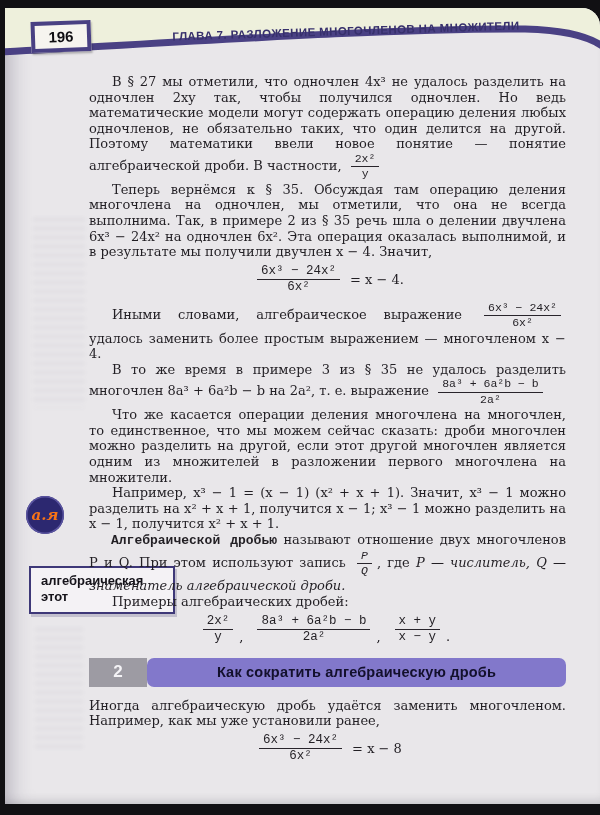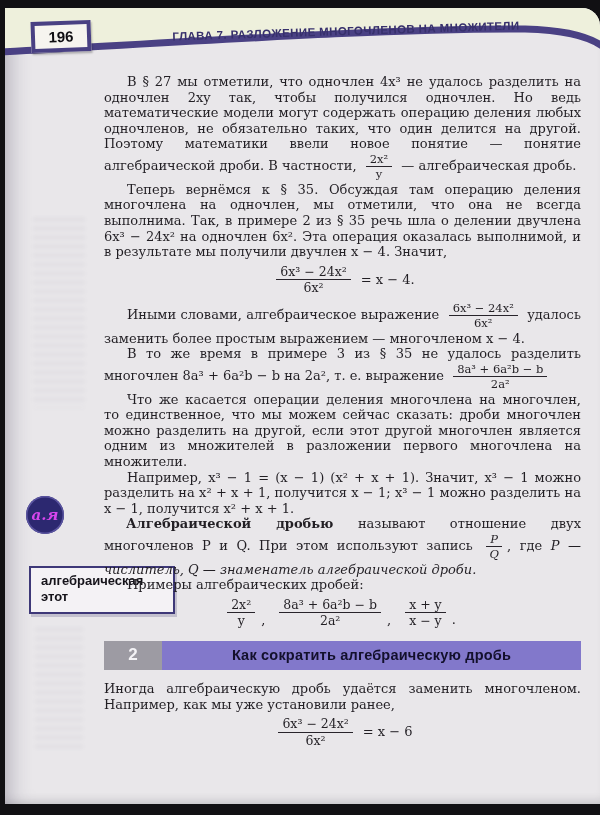--- a/index.html
+++ b/index.html
@@ -10,44 +10,44 @@
         box-shadow:inset 16px 0 22px -12px rgba(45,40,70,.30), inset 0 -8px 12px -8px rgba(0,0,0,.18);}
   .head-svg{position:absolute;left:0;top:0;width:595px;height:60px;display:block;}
   .page-num{position:absolute;left:26px;top:13px;width:52px;height:23px;background:#f6f4ef;
             border:4px solid #494083;color:#0f0e12;font:bold 15px "Liberation Sans", sans-serif;
             display:flex;align-items:center;justify-content:center;transform:rotate(-2deg);
             box-shadow:1px 2px 2px rgba(0,0,0,.25);}
   .chapter{position:absolute;left:112px;top:17px;width:458px;text-align:center;transform:rotate(-1.8deg);
            color:#37306c;font:bold 11.5px "Liberation Sans", sans-serif;letter-spacing:.4px;}
   .ghost{position:absolute;opacity:.07;filter:blur(2px);background:
          repeating-linear-gradient(#5a5570 0 3px, transparent 3px 9px);}
-  .body{position:absolute;left:99px;top:66px;width:477px;color:#221f24;
+  .body{position:absolute;left:84px;top:66px;width:477px;color:#221f24;
         font-size:13px;line-height:1.2;text-align:justify;}
   .body p{margin:0;}
   .indent{text-indent:23px;}
   .frac{display:inline-flex;flex-direction:column;align-items:center;vertical-align:middle;
-        margin:1px 5px;line-height:1.08;font-size:11.5px;text-indent:0;text-align:center;}
+        margin:1px 5px;line-height:1.08;font-size:11.5px;text-indent:0;text-align:center;font-family:Liberation Mono, monospace;}
   .frac .num{padding:0 4px 1px;border-bottom:1.3px solid #28242b;white-space:nowrap;}
   .frac .den{padding-top:1px;white-space:nowrap;}
   .equation{display:flex;align-items:center;justify-content:center;margin:5px 0 6px;text-indent:0;}
   .equation .frac{font-size:12.5px;margin:0 6px;}
   .eq-rhs{margin-left:4px;}
   .eq-sep{align-self:center;margin:14px 8px 0 0;}
   .definition{margin-left:88px;text-indent:22px;}
-  .def-bold{font-weight:bold;}
+  .def-bold{font-weight:bold;font-family:Liberation Mono, monospace;}
   .def-italic{font-style:italic;}
   .banner{display:flex;height:29px;margin:13px 0 11px;text-indent:0;}
   .banner-num{width:58px;background:#9d9ba3;color:#f4f3f6;
               font:bold 17px "Liberation Sans", sans-serif;
               display:flex;align-items:center;justify-content:center;}
   .banner-bar{flex:1;background:#8278cb;color:#13102c;letter-spacing:.2px;
               font:bold 14.5px "Liberation Sans", sans-serif;
-              display:flex;align-items:center;justify-content:center;}
+              display:flex;align-items:center;justify-content:center;border-radius:7px;}
   .term-icon{position:absolute;left:21px;top:488px;width:38px;height:38px;border-radius:50%;
-             background:#2c2870;color:#d946ef;display:flex;align-items:center;justify-content:center;
+             background:#2c2870;color:#f97316;display:flex;align-items:center;justify-content:center;
              font:bold italic 15px "DejaVu Serif", serif;box-shadow:0 0 0 1.5px #5a54a0 inset;}
   .term-label{position:absolute;left:24px;top:558px;width:128px;background:#f4f2f5;
               border:2px solid #3e3878;padding:5px 4px 6px 10px;color:#15131a;
               font:bold 13px/1.25 "Liberation Sans", sans-serif;
               box-shadow:2px 3px 0 rgba(60,55,110,.22);}
 </style>
 </head>
 <body>
 
 <div class="photo">
@@ -74,21 +74,20 @@
     </div>
 
     <div class="body">
 
       <p class="indent">
         <span>В § 27 мы отметили, что одночлен 4x³ не удалось разделить на одночлен 2xy так, чтобы получился одночлен. Но ведь математические модели могут содержать операцию деления любых одночленов, не обязательно таких, что один делится на другой. Поэтому математики ввели новое понятие — понятие алгебраической дроби. В частности,</span>
         <span class="frac">
           <span class="num">2x²</span>
           <span class="den">y</span>
         </span>
-        <span>— алгебраическая дробь.</span>
       </p>
 
       <p class="indent">Теперь вернёмся к § 35. Обсуждая там операцию деления многочлена на одночлен, мы отметили, что она не всегда выполнима. Так, в примере 2 из § 35 речь шла о делении двучлена 6x³ − 24x² на одночлен 6x². Эта операция оказалась выполнимой, и в результате мы получили двучлен x − 4. Значит,</p>
 
       <div class="equation">
         <span class="frac">
           <span class="num">6x³ − 24x²</span>
           <span class="den">6x²</span>
         </span>
         <span class="eq-rhs">= x − 4.</span>
@@ -150,18 +149,18 @@
         <div class="banner-bar">Как сократить алгебраическую дробь</div>
       </div>
 
       <p>Иногда алгебраическую дробь удаётся заменить многочленом. Например, как мы уже установили ранее,</p>
 
       <div class="equation">
         <span class="frac">
           <span class="num">6x³ − 24x²</span>
           <span class="den">6x²</span>
         </span>
-        <span class="eq-rhs">= x − 6</span>
+        <span class="eq-rhs">= x − 8</span>
       </div>
 
     </div>
   </div>
 </div>
 
 </body></html>

